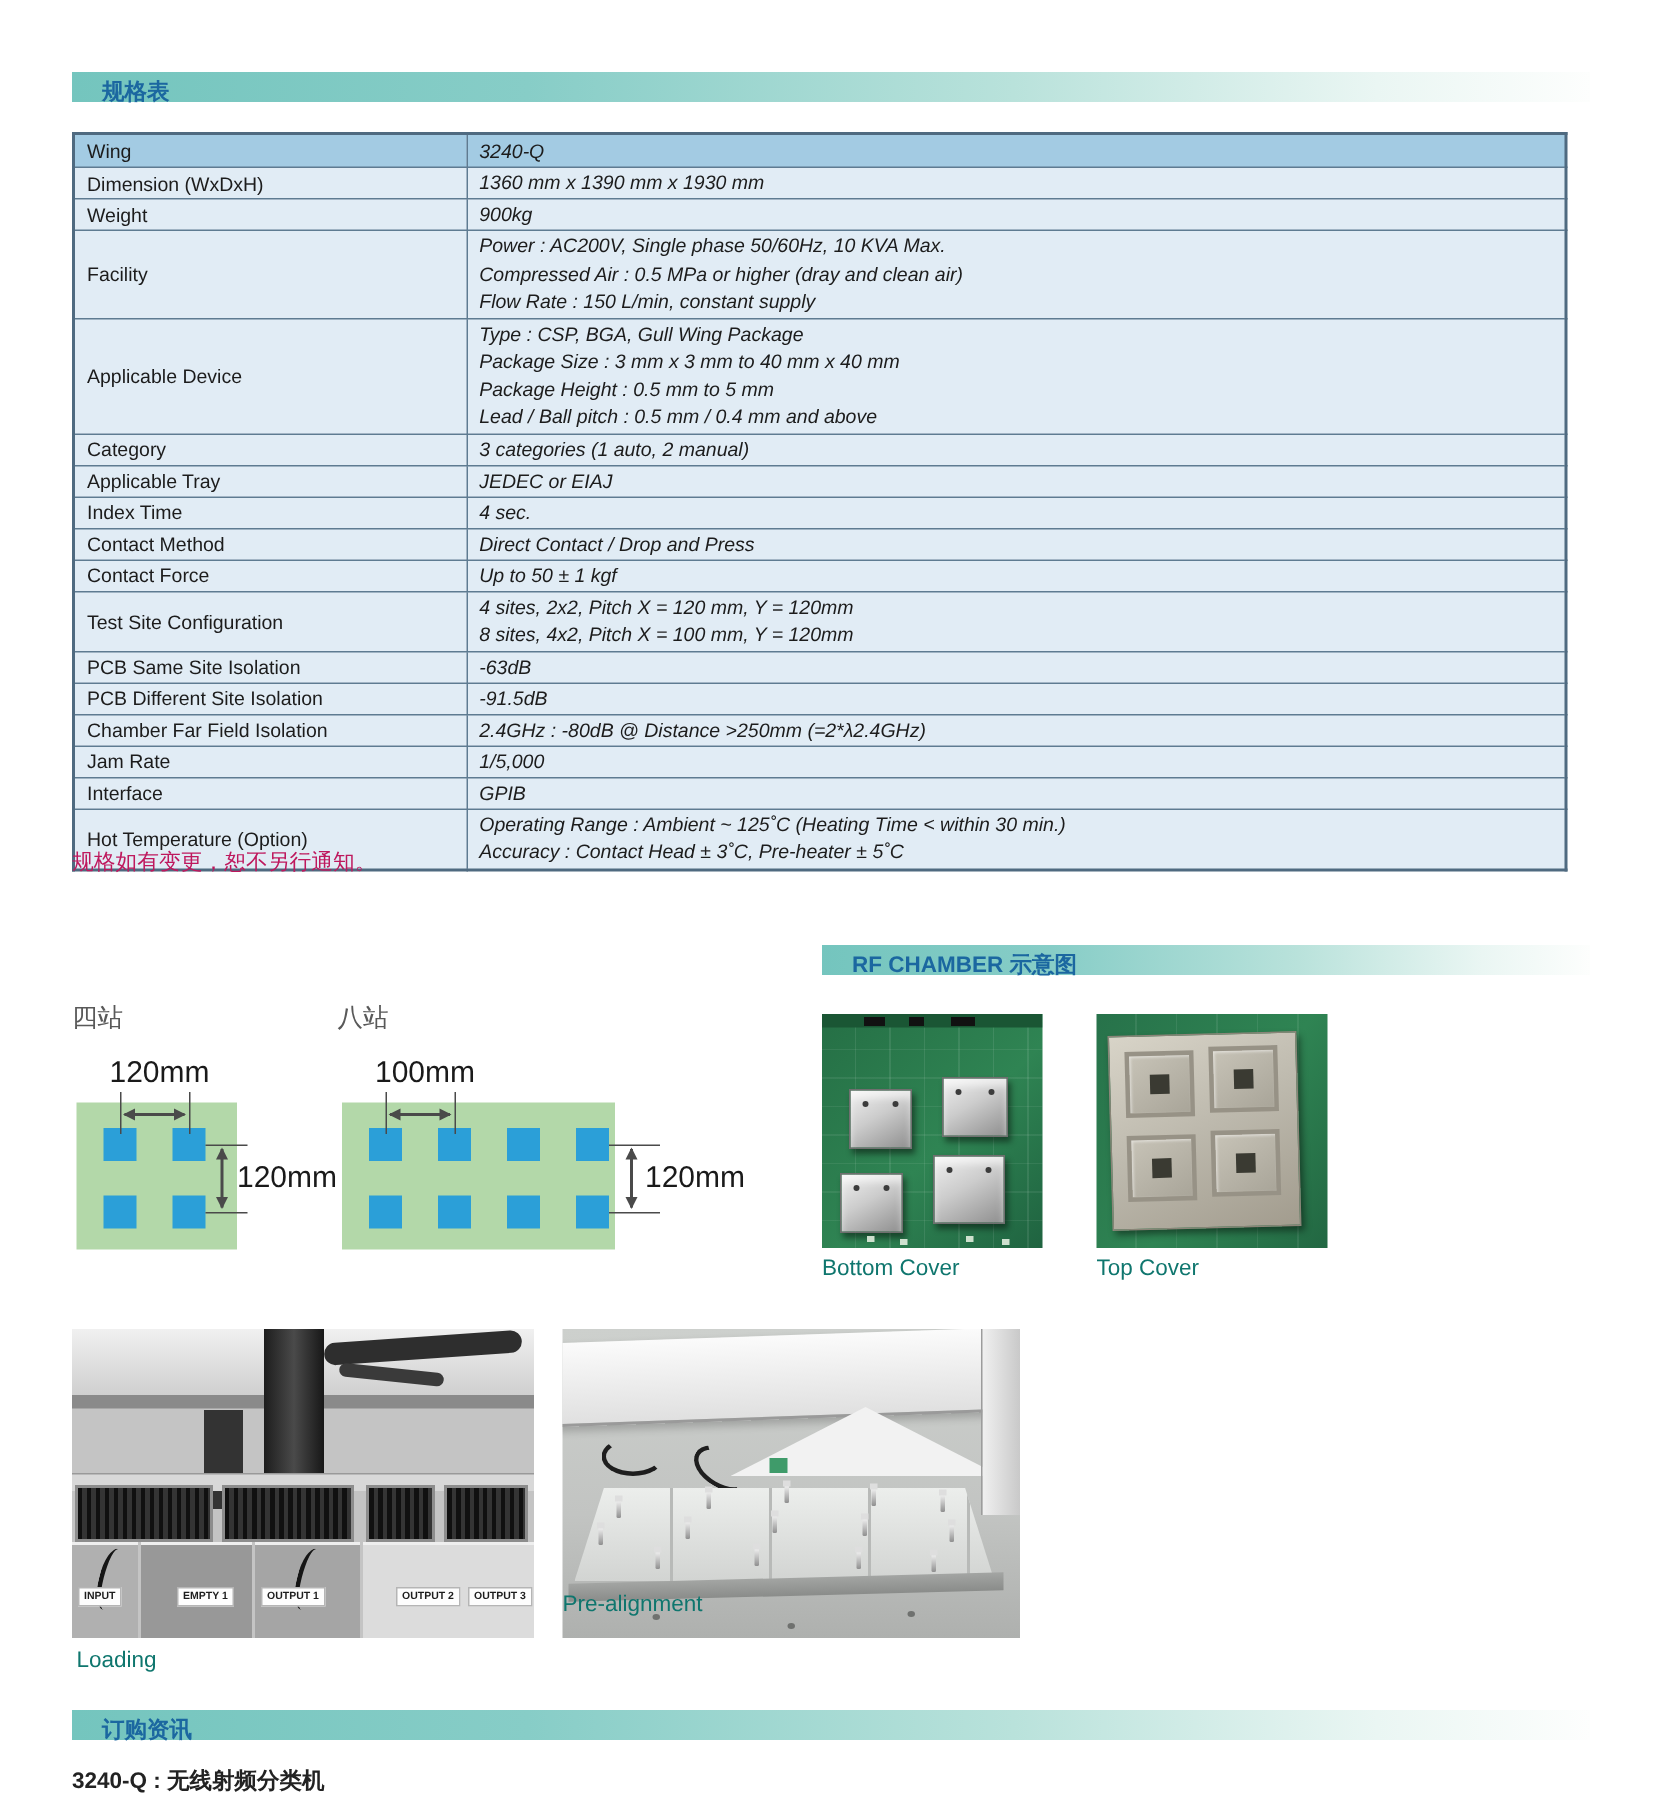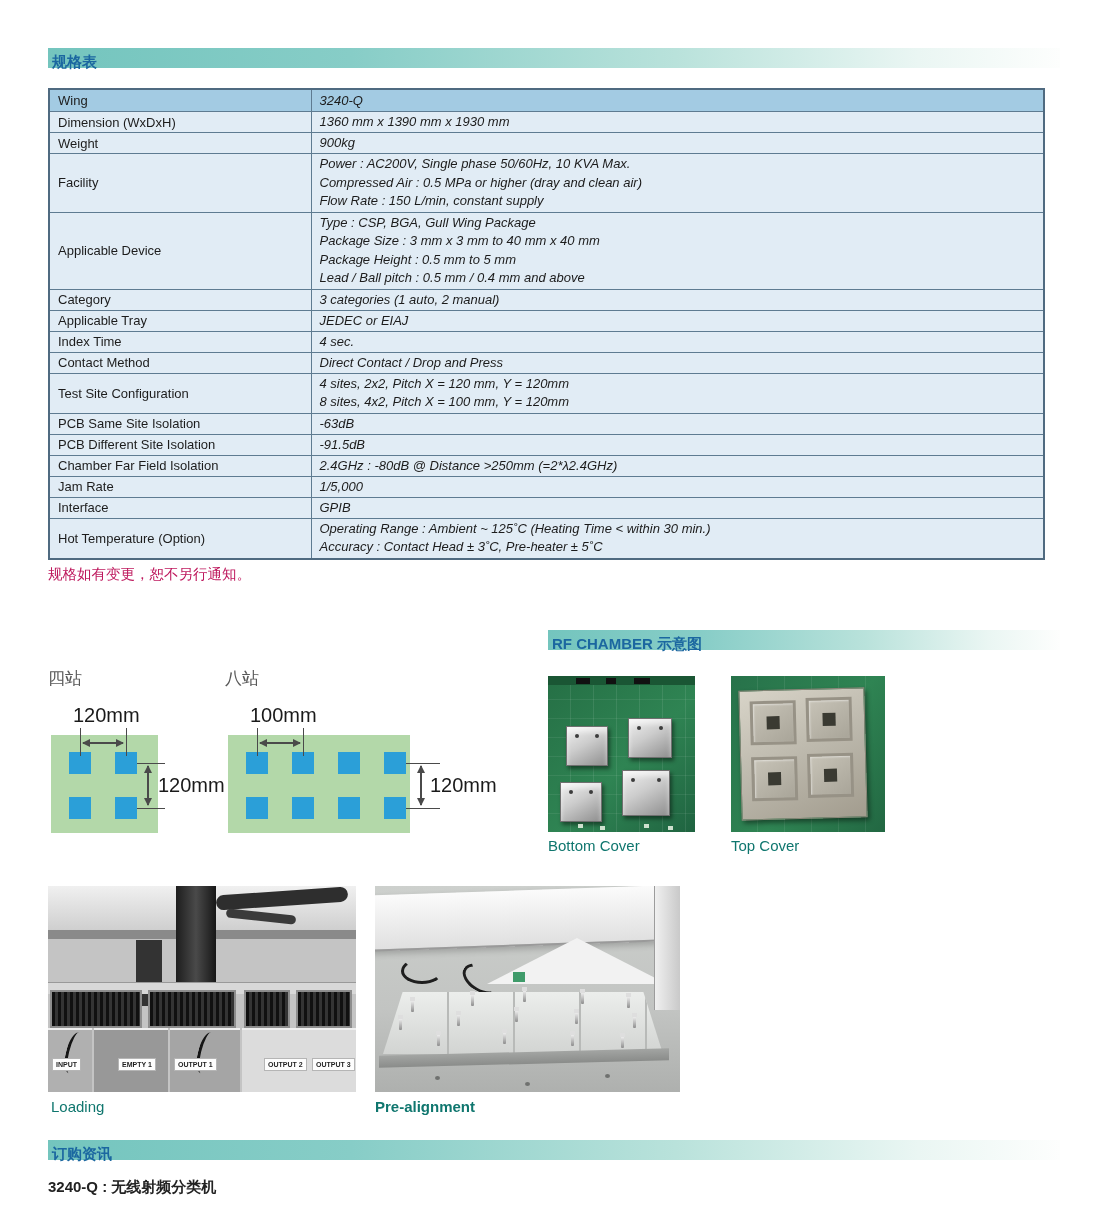--- a/index.html
+++ b/index.html
@@ -10,21 +10,21 @@
     --diag-green:#b3d8a9;
     --diag-blue:#2b9fd8;
     --pcb-green:#2b7a4d;
     --dim:#4a4a4a;
   }
   *{margin:0;padding:0;box-sizing:border-box;}
   body{width:1102px;height:1213px;background:#ffffff;font-family:"Liberation Sans",sans-serif;position:relative;overflow:hidden;}
   .page{position:absolute;inset:0;}
 
   
-  .bar{position:absolute;height:20px;line-height:28px;padding-left:4px;
+  .bar{position:absolute;height:20px;line-height:28px;padding-left:20px;
        font-size:15px;font-weight:bold;color:var(--bar-text);
        background:linear-gradient(90deg,#74c5be 0%,#87cdc7 30%,#b9e2db 62%,#eaf6f3 86%,#fdfefd 100%);}
   #bar-spec{left:48px;top:48px;width:1012px;}
   #bar-test{left:48px;top:630px;width:478px;}
   #bar-rf{left:548px;top:630px;width:512px;}
   #bar-order{left:48px;top:1140px;width:1012px;}
 
   
   #spec-table{position:absolute;left:48px;top:88px;width:997px;border-collapse:collapse;
               border:2px solid #4f6a80;font-size:13px;color:#1c1c1c;}
@@ -184,20 +184,26 @@
         <tr>
           <td class="c1">Index Time</td>
           <td class="c2">
             <div>4 sec.</div>
           </td>
         </tr>
         <tr>
           <td class="c1">Contact Method</td>
           <td class="c2">
             <div>Direct Contact / Drop and Press</div>
+          </td>
+        </tr>
+        <tr>
+          <td class="c1">Contact Force</td>
+          <td class="c2">
+            <div>Up to 50 ± 1 kgf</div>
           </td>
         </tr>
         <tr>
           <td class="c1">Test Site Configuration</td>
           <td class="c2">
             <div>4 sites, 2x2, Pitch X = 120 mm, Y = 120mm</div>
             <div>8 sites, 4x2, Pitch X = 100 mm, Y = 120mm</div>
           </td>
         </tr>
         <tr>
@@ -354,18 +360,18 @@
     <div class="pa-pin" style="left:62px;top:148px;"></div>
     <div class="pa-pin" style="left:128px;top:146px;"></div>
     <div class="pa-pin" style="left:196px;top:148px;"></div>
     <div class="pa-pin" style="left:246px;top:150px;"></div>
     <div class="pa-speck" style="left:60px;top:190px;"></div>
     <div class="pa-speck" style="left:150px;top:196px;"></div>
     <div class="pa-speck" style="left:230px;top:188px;"></div>
   </div>
 
   <div class="caption" style="left:51px;top:1098px;">Loading</div>
-  <div class="caption" style="left:375px;top:1098px;font-weight:bold;">Pre-alignment</div>
+  <div class="caption" style="left:375px;top:1061px;">Pre-alignment</div>
 
   <div class="bar" id="bar-order">订购资讯</div>
   <div class="order-model">3240-Q : 无线射频分类机</div>
 
 </div>
 
 </body></html>

